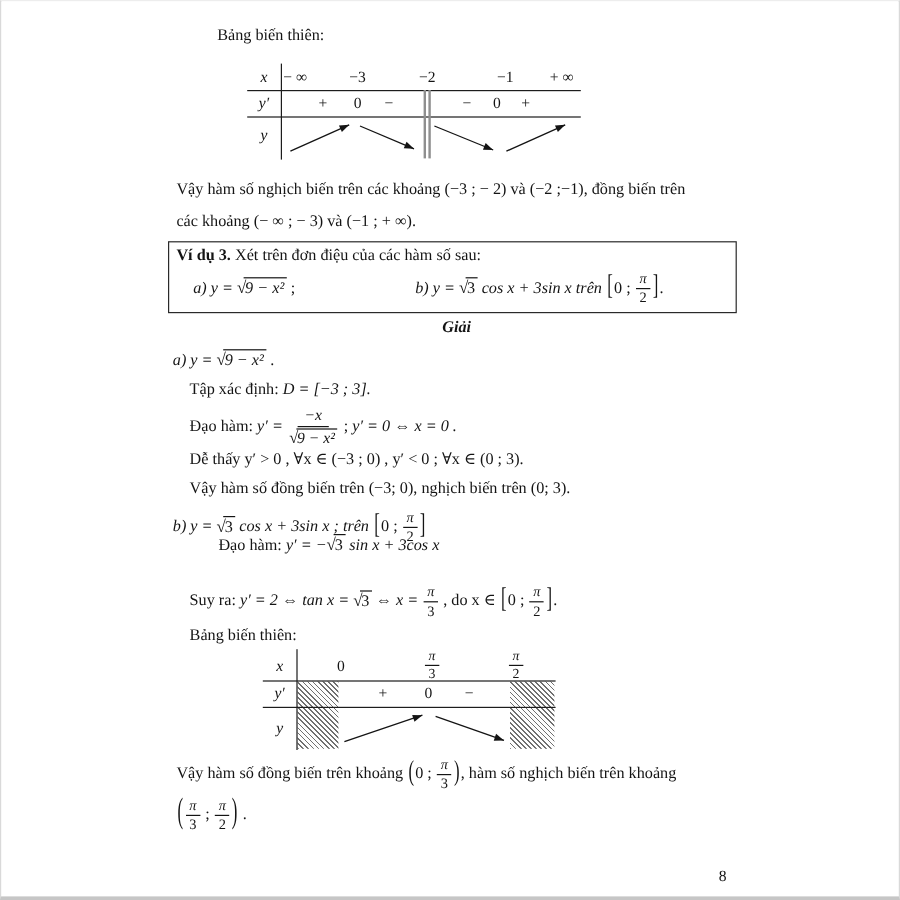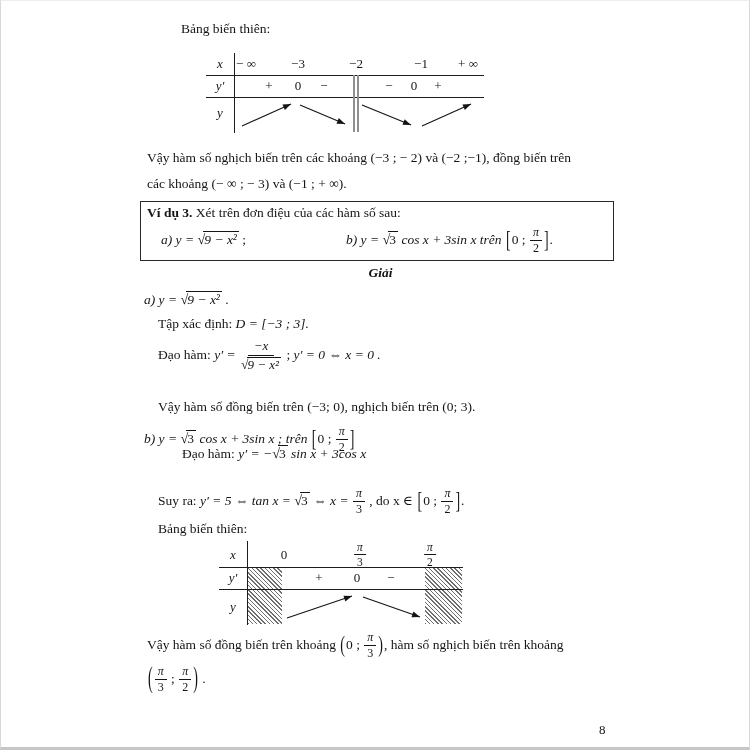--- a/index.html
+++ b/index.html
@@ -110,31 +110,32 @@
 
   <p class="abs t" style="left:143px;top:290px;"><span class="mi">a) y = </span><span class="sqrt"><span class="sym">√</span><span class="bar mi">9 − x²</span></span><span> .</span></p>
 
   <p class="abs t" style="left:157px;top:315px;"><span>Tập xác định:</span><span class="mi"> D = [−3 ; 3].</span></p>
 
   <p class="abs t" style="left:157px;top:338px;text-align:right;"><span>Đạo hàm:  </span><span class="mi">y′ = </span><span class="bigfrac">
         <span class="num mi">−x</span>
         <span class="den"><span class="sqrt"><span class="sym">√</span><span class="bar mi">9 − x²</span></span></span>
       </span><span> ; </span><span class="mi">y′ = 0 ⇔ x = 0 .</span></p>
 
+  <p class="abs t" style="left:157px;top:374px;">Dễ thấy y′ &gt; 0 , ∀x ∈ (−3 ; 0) , y′ &lt; 0 ; ∀x ∈ (0 ; 3).</p>
 
   <p class="abs t" style="left:157px;top:398px;">Vậy hàm số đồng biến trên (−3; 0), nghịch biến trên (0; 3).</p>
 
   <p class="abs t" style="left:143px;top:424px;"><span class="mi">b) y = </span><span class="sqrt"><span class="sym">√</span><span class="bar">3</span></span><span class="mi"> cos x + 3sin x ;  trên </span><span class="bigd">[</span><span>0 ; </span><span class="frac">
         <span class="num mi">π</span>
         <span class="den">2</span>
       </span><span class="bigd">]</span></p>
 
   <p class="abs t" style="left:157px;top:444px;margin-left:24px;"><span>Đạo hàm:  </span><span class="mi">y′ = −</span><span class="sqrt"><span class="sym">√</span><span class="bar">3</span></span><span class="mi"> sin x + 3cos x</span></p>
 
-  <p class="abs t" style="left:157px;top:486px;"><span>Suy ra:  </span><span class="mi">y′ = 5 ⇔ tan x = </span><span class="sqrt"><span class="sym">√</span><span class="bar">3</span></span><span class="mi"> ⇔ x = </span><span class="frac">
+  <p class="abs t" style="left:157px;top:486px;"><span>Suy ra:  </span><span class="mi">y′ = 2 ⇔ tan x = </span><span class="sqrt"><span class="sym">√</span><span class="bar">3</span></span><span class="mi"> ⇔ x = </span><span class="frac">
         <span class="num mi">π</span>
         <span class="den">3</span>
       </span><span> , do x ∈ </span><span class="bigd">[</span><span>0 ; </span><span class="frac">
         <span class="num mi">π</span>
         <span class="den">2</span>
       </span><span class="bigd">]</span><span>.</span></p>
 
   <p class="abs t" style="left:157px;top:520px;">Bảng biến thiên:</p>
 
   <div class="abs vtable" style="left:218px;top:540px;width:244px;height:84px;">

